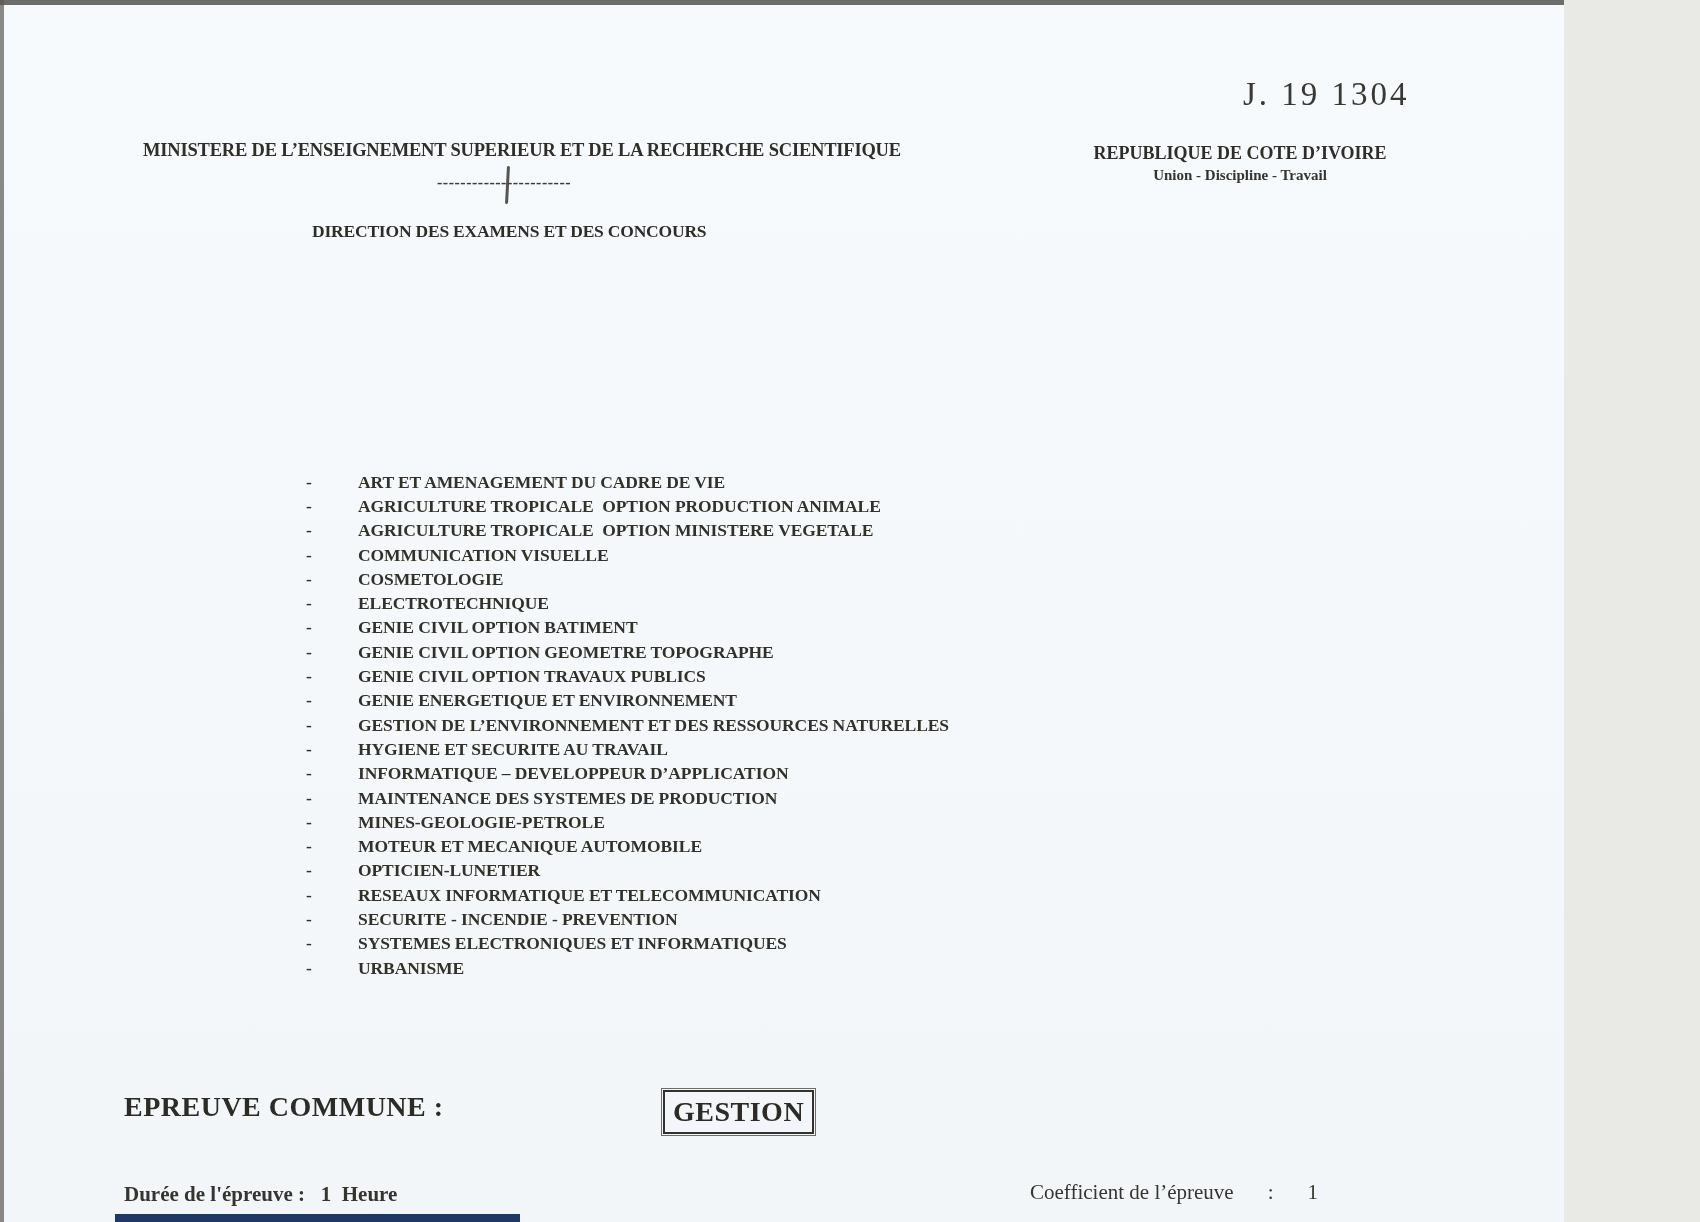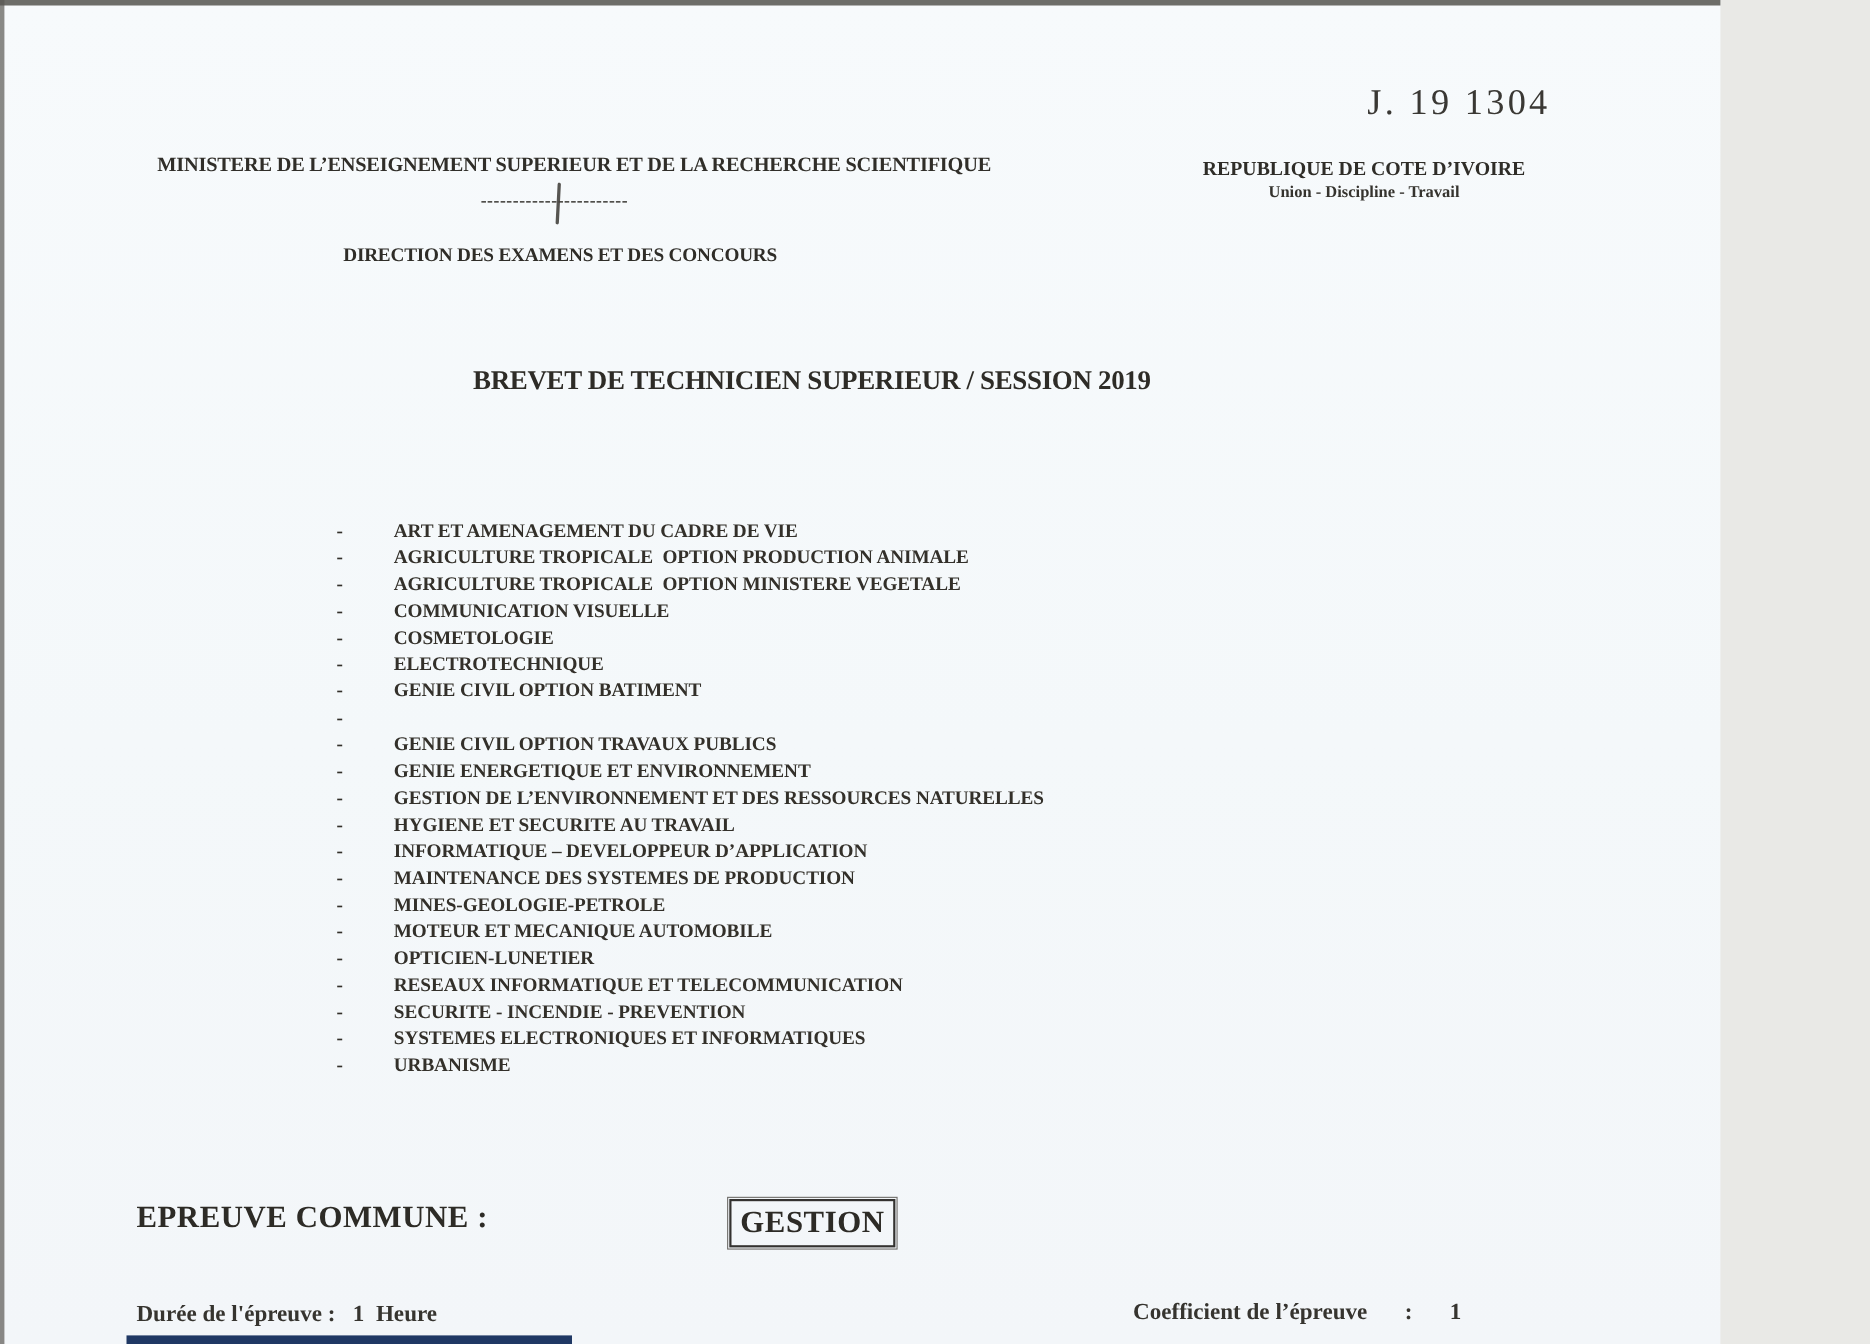--- a/index.html
+++ b/index.html
@@ -88,21 +88,21 @@
     font-size: 28px; font-weight: bold; letter-spacing: 0.5px; color: #2d2b26;
   }
 
   .duration {
     left: 124px; top: 1182px;
     font-size: 21px; font-weight: bold; color: #36342f;
   }
   .coefficient {
     position: absolute; left: 1030px; top: 1180px;
     display: flex; gap: 34px;
-    font-size: 21px; font-weight: bold; color: #36342f;
+    font-size: 21px; font-weight: normal; color: #36342f;
   }
 </style>
 </head>
 <body>
 
 <div class="page">
 
   <div class="edge-top"></div>
   <div class="edge-left"></div>
   <div class="right-band"></div>
@@ -115,21 +115,20 @@
   <div class="republic-block">
     <div class="republic">REPUBLIQUE DE COTE D’IVOIRE</div>
     <div class="motto">Union - Discipline - Travail</div>
   </div>
 
   <div class="txt separator">-----------------------</div>
   <div class="pen-mark"></div>
 
   <div class="txt direction">DIRECTION DES EXAMENS ET DES CONCOURS</div>
 
-  <div class="txt exam-title">BREVET DE TECHNICIEN SUPERIEUR / SESSION 2019</div>
 
 
   <ul class="filieres-list">
     <li>
         <span class="bullet">-</span>
         <span class="item-text">ART ET AMENAGEMENT DU CADRE DE VIE</span>
       </li>
     <li>
         <span class="bullet">-</span>
         <span class="item-text">AGRICULTURE TROPICALE  OPTION PRODUCTION ANIMALE</span>
@@ -149,20 +148,21 @@
     <li>
         <span class="bullet">-</span>
         <span class="item-text">ELECTROTECHNIQUE</span>
       </li>
     <li>
         <span class="bullet">-</span>
         <span class="item-text">GENIE CIVIL OPTION BATIMENT</span>
       </li>
     <li>
         <span class="bullet">-</span>
+        <span class="item-text">GENIE CIVIL OPTION GEOMETRE TOPOGRAPHE</span>
       </li>
     <li>
         <span class="bullet">-</span>
         <span class="item-text">GENIE CIVIL OPTION TRAVAUX PUBLICS</span>
       </li>
     <li>
         <span class="bullet">-</span>
         <span class="item-text">GENIE ENERGETIQUE ET ENVIRONNEMENT</span>
       </li>
     <li>

